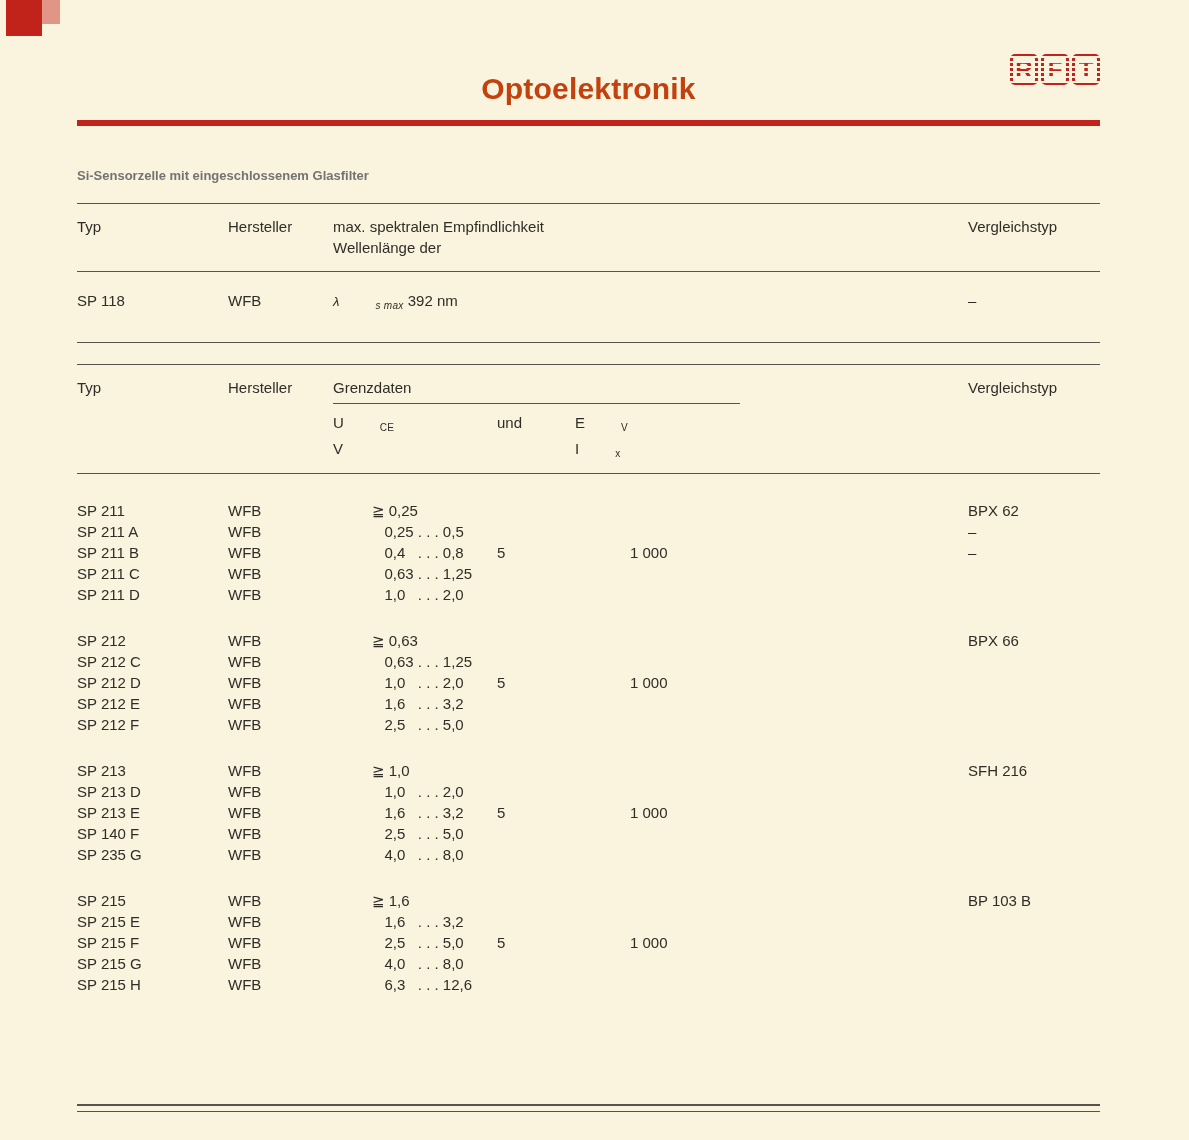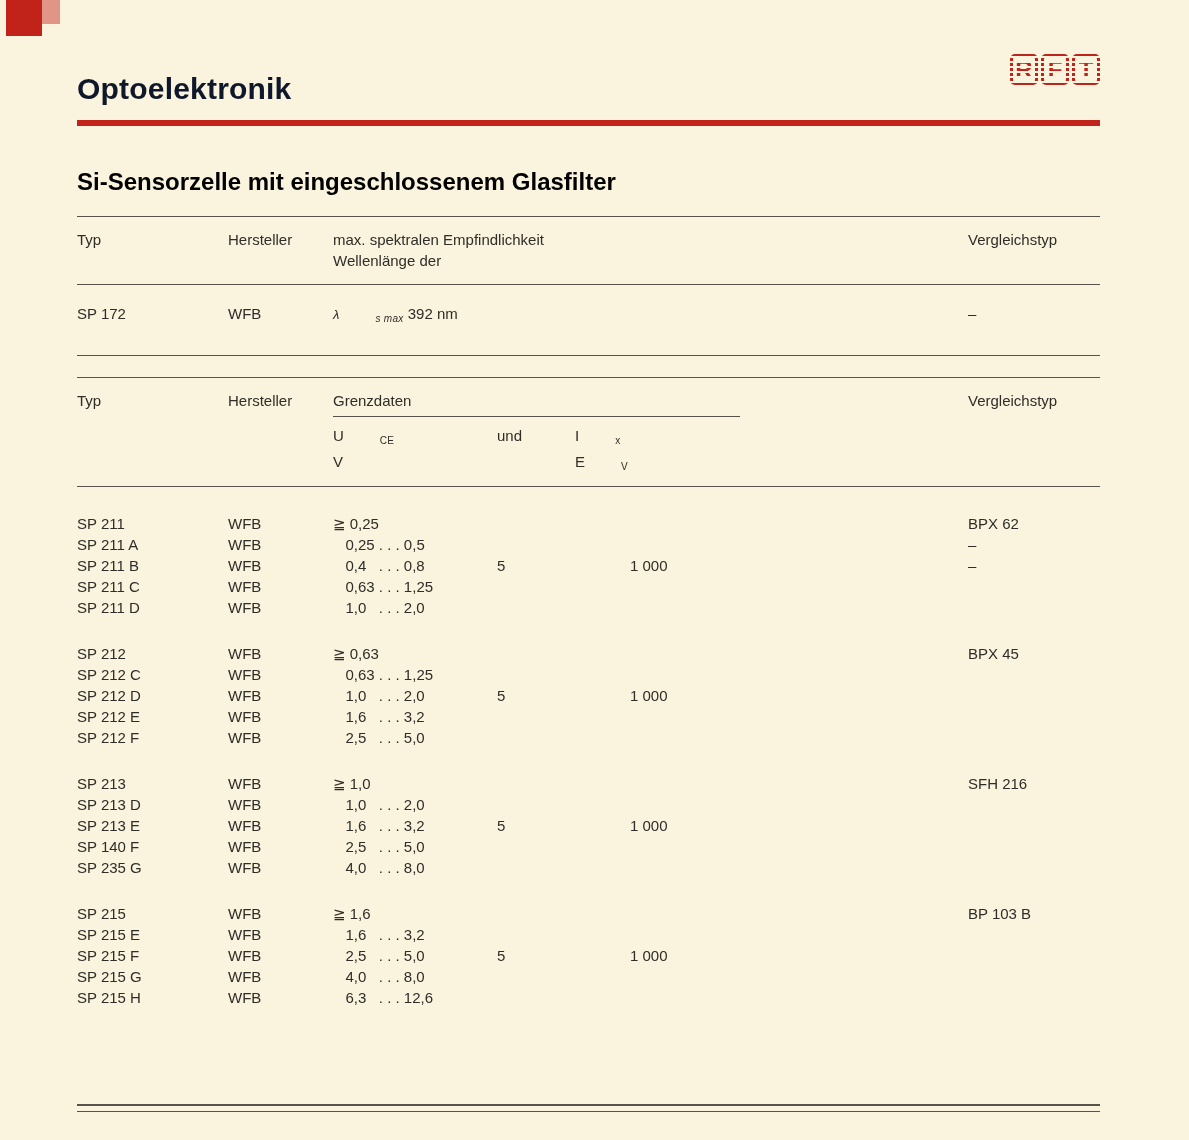--- a/index.html
+++ b/index.html
@@ -19,36 +19,36 @@
     overflow:hidden;
   }
   .content{padding:0 89px 0 77px;}
 
   
   .corner-mark{position:absolute;top:0;left:6px;width:36px;height:36px;background:var(--red);}
   .corner-mark2{position:absolute;top:0;left:36px;width:24px;height:24px;background:var(--red);opacity:.45;}
 
   
   .masthead{padding-top:72px;}
-  h1{font-size:30px;font-weight:700;letter-spacing:.2px;color:#0f172a;}
+  h1{font-size:30px;font-weight:700;letter-spacing:.2px;color:#c2410c;text-align:center;}
   .red-rule{margin-top:14px;height:6px;background:var(--red);}
 
   
   .logo{position:absolute;top:54px;right:89px;display:flex;gap:3px;}
   .logo-letter{
     position:relative;width:28px;height:31px;border:3px solid var(--red);border-radius:5px;
     display:flex;align-items:center;justify-content:center;
     font-weight:700;font-size:24px;color:var(--red);
   }
   .logo-letter::after{
     content:"";position:absolute;inset:-4px;
     background:repeating-linear-gradient(to bottom,transparent 0 3px,var(--paper) 3px 5px);
   }
 
-  h2{font-size:24px;font-weight:700;color:#000000;}
+  h2{font-size:13px;font-weight:700;color:#737373;}
   .h2-s1{margin-top:42px;}
   .h2-s2{margin-top:80px;}
 
   .cols{display:grid;grid-template-columns:151px 105px 164px 78px 55px 338px 1fr;}
   .cols-t1{display:grid;grid-template-columns:151px 105px 635px 1fr;}
   .cell{font-size:15px;line-height:21px;}
 
   
   .t1-head{margin-top:20px;border-top:1px solid var(--line);border-bottom:1px solid var(--line);
            padding:12px 0 13px 0;}
@@ -61,21 +61,21 @@
   .grenz{position:relative;padding-bottom:7px;grid-column:3/7;}
   .grenz::after{content:"";position:absolute;left:0;top:26px;width:407px;border-top:1px solid var(--line);}
   .t2-sub{border-bottom:1px solid var(--line);padding:7px 0 9px 0;}
   .two-col{display:grid;grid-template-columns:75px 1fr;}
   sub{font-size:10px;vertical-align:-3px;letter-spacing:.3px;padding-left:36px;}
 
   .groups{padding-top:26px;}
   .row-group{margin-bottom:25px;}
   .trow{display:grid;grid-template-columns:151px 105px 164px 78px 55px 338px 1fr;
         font-size:15px;line-height:21px;}
-  .pre{white-space:pre;}
+  .pre{white-space:pre;margin-left:39px;}
 
   
   .bottom-rule{position:absolute;left:77px;right:89px;bottom:28px;}
   .bottom-rule .r1{border-top:2px solid var(--line);}
   .bottom-rule .r2{margin-top:5px;border-top:1px solid var(--line);}
 </style>
 </head>
 <body>
 
 <div class="page">
@@ -102,21 +102,21 @@
       <div class="cell">Typ</div>
       <div class="cell">Hersteller</div>
       <div class="cell">
         <div>max. spektralen Empfindlichkeit</div>
         <div>Wellenlänge der</div>
       </div>
       <div class="cell">Vergleichstyp</div>
     </div>
 
     <div class="cols-t1 t1-row">
-      <div class="cell">SP 172</div>
+      <div class="cell">SP 118</div>
       <div class="cell">WFB</div>
       <div class="cell">
         <span class="lambda"><span>λ</span><sub>s max</sub></span>
         <span>392 nm</span>
       </div>
       <div class="cell">–</div>
     </div>
 
 
     <div class="cols t2-head">
@@ -130,22 +130,22 @@
       <div></div>
       <div></div>
       <div class="cell">
         <div><span>U</span><sub>CE</sub></div>
         <div>V</div>
       </div>
       <div class="cell">
         <div>und</div>
       </div>
       <div class="cell">
+        <div><span>E</span><sub>V</sub></div>
         <div><span>I</span><sub>x</sub></div>
-        <div><span>E</span><sub>V</sub></div>
       </div>
       <div></div>
     </div>
 
     <div class="groups">
         <div class="row-group">
           <div class="trow">
     <span class="cell">SP 211</span>
     <span class="cell">WFB</span>
     <span class="cell pre">≧ 0,25</span>
@@ -192,21 +192,21 @@
   </div>
         </div>
         <div class="row-group">
           <div class="trow">
     <span class="cell">SP 212</span>
     <span class="cell">WFB</span>
     <span class="cell pre">≧ 0,63</span>
     <span class="cell"></span>
     <span class="cell"></span>
     <span class="cell"></span>
-    <span class="cell">BPX 45</span>
+    <span class="cell">BPX 66</span>
   </div>
           <div class="trow">
     <span class="cell">SP 212 C</span>
     <span class="cell">WFB</span>
     <span class="cell pre">   0,63 . . . 1,25</span>
     <span class="cell"></span>
     <span class="cell"></span>
     <span class="cell"></span>
     <span class="cell"></span>
   </div>

